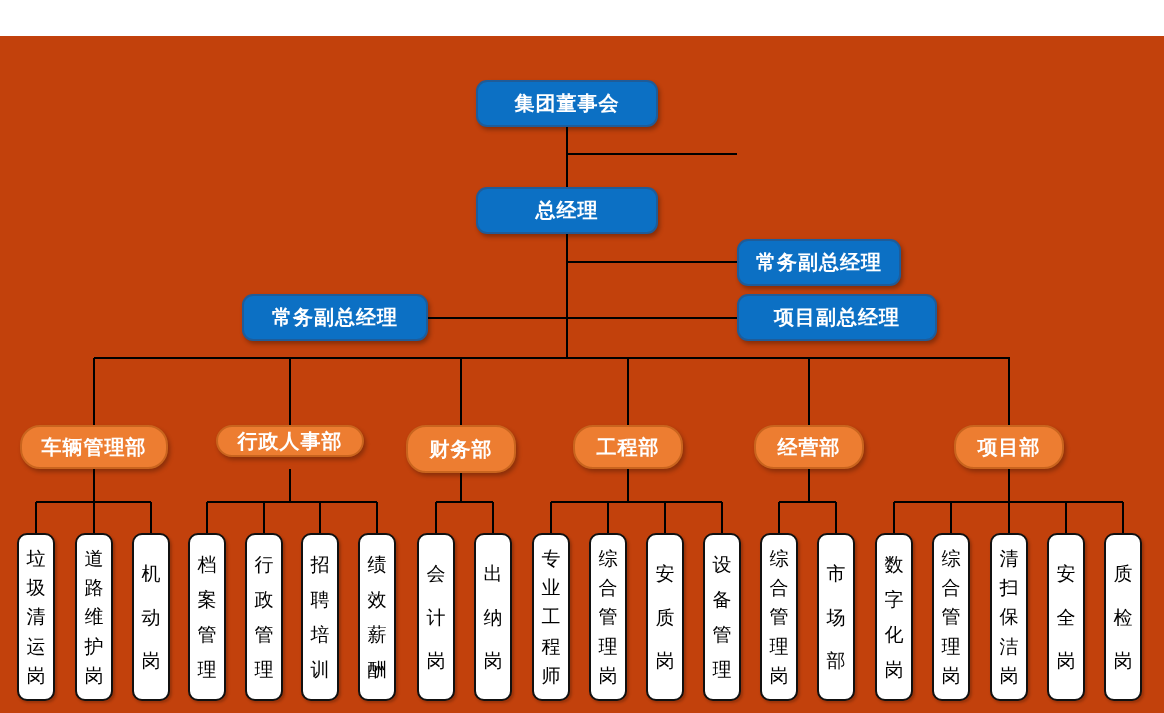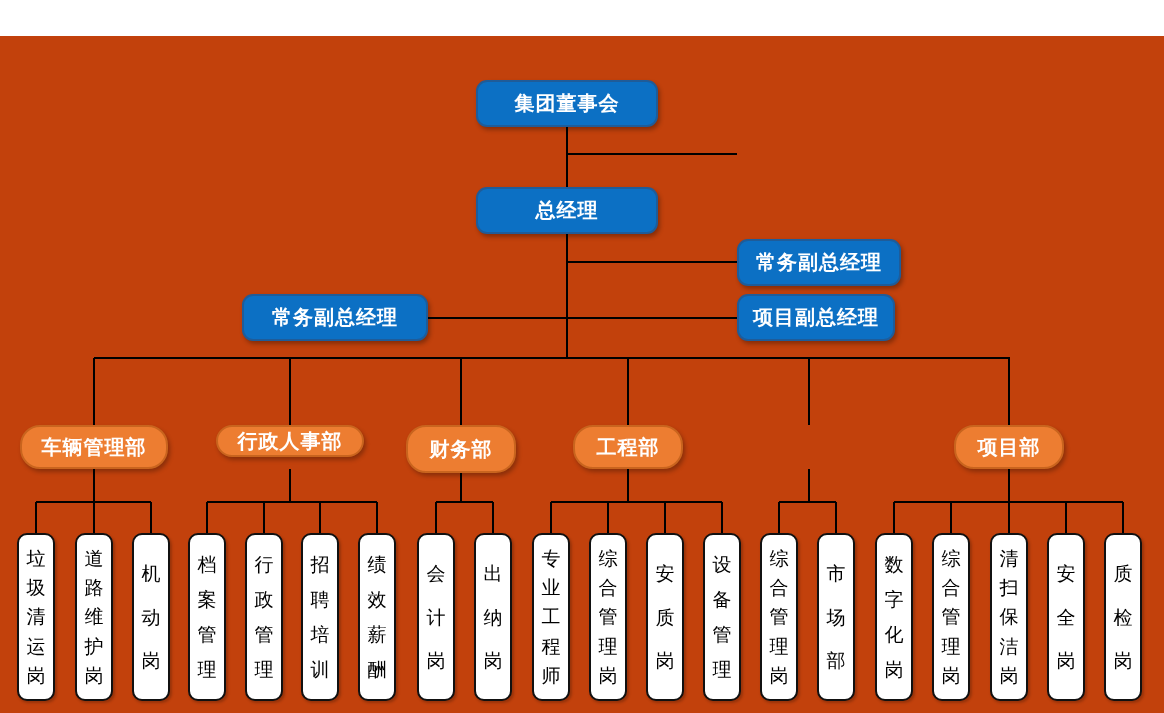--- a/index.html
+++ b/index.html
@@ -121,35 +121,38 @@
   </div>
   <div class="node exec" style="left:476px;top:151px;width:182px;height:47px;">
     <span>总经理</span>
   </div>
   <div class="node exec" style="left:737px;top:203px;width:164px;height:47px;">
     <span>常务副总经理</span>
   </div>
   <div class="node exec" style="left:242px;top:258px;width:186px;height:47px;">
     <span>常务副总经理</span>
   </div>
-  <div class="node exec" style="left:737px;top:258px;width:158px;height:47px;">
+  <div class="node exec" style="left:737px;top:258px;width:200px;height:47px;">
     <span>项目副总经理</span>
   </div>
 
   <div class="node dept" style="left:20px;top:389px;width:148px;height:44px;">
     <span>车辆管理部</span>
   </div>
   <div class="node dept" style="left:216px;top:389px;width:148px;height:32px;">
     <span>行政人事部</span>
   </div>
   <div class="node dept" style="left:406px;top:389px;width:110px;height:48px;">
     <span>财务部</span>
   </div>
   <div class="node dept" style="left:573px;top:389px;width:110px;height:44px;">
     <span>工程部</span>
+  </div>
+  <div class="node dept" style="left:754px;top:389px;width:110px;height:44px;">
+    <span>经营部</span>
   </div>
   <div class="node dept" style="left:954px;top:389px;width:110px;height:44px;">
     <span>项目部</span>
   </div>
 
   <div class="leaf vtext" style="left:17px;top:497px;">
       <span>垃</span>
       <span>圾</span>
       <span>清</span>
       <span>运</span>

